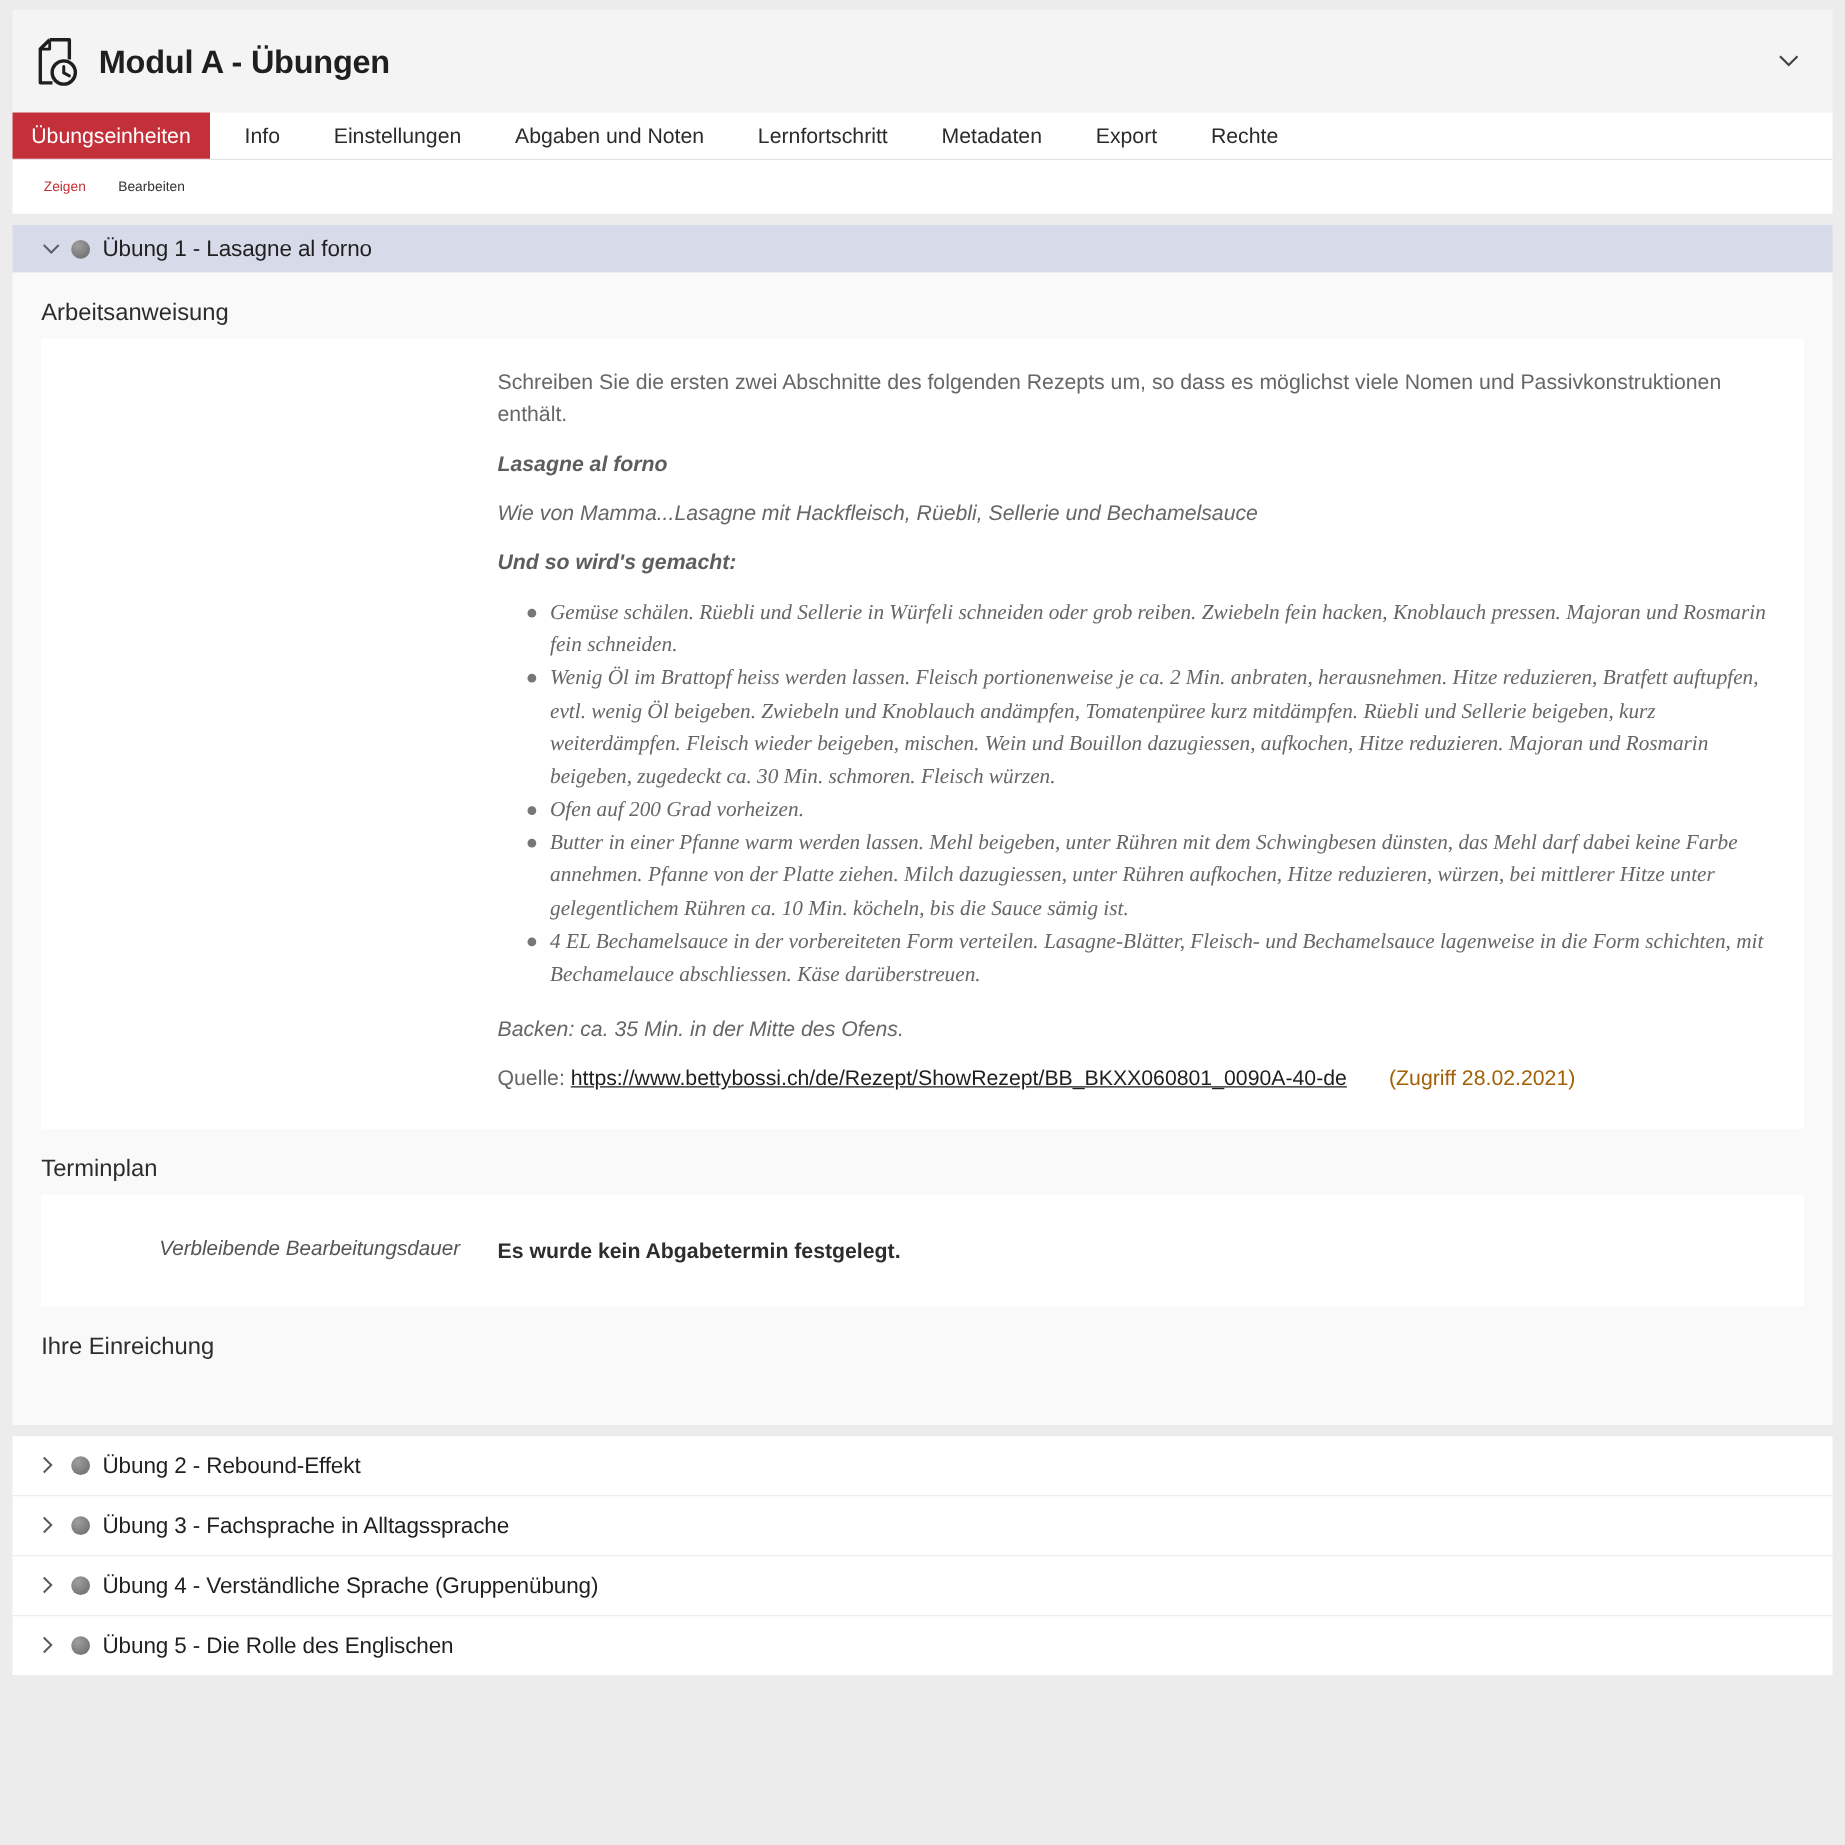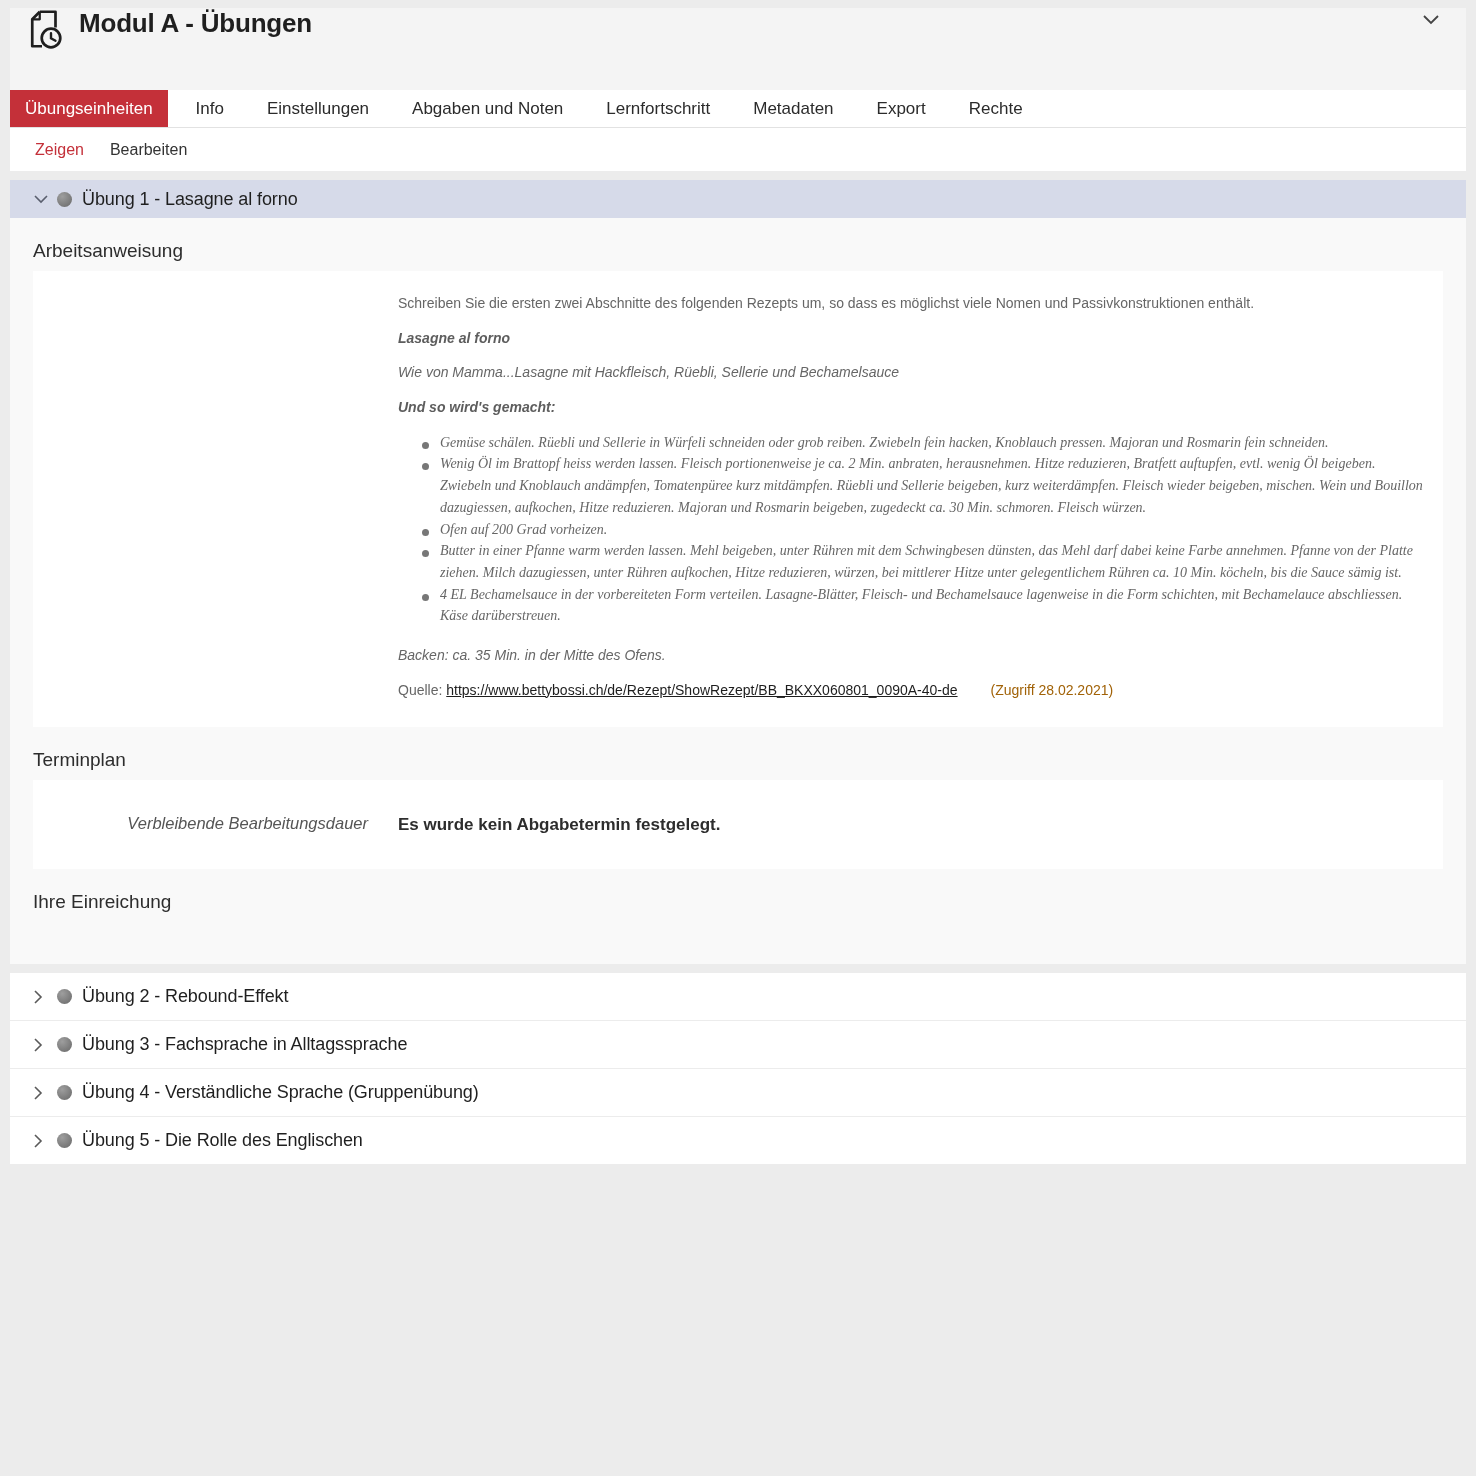--- a/index.html
+++ b/index.html
@@ -11,20 +11,21 @@
     height:1476px;
     overflow:hidden;
   }
   .page { padding:8px 10px 0 10px; }
 
   
   .course-header {
     background:#f4f4f4;
     height:82px;
     display:flex;
+    align-items:center;
     padding:0 18px 0 15px;
   }
   .course-header .title-icon { flex:0 0 auto; margin-right:14px; display:flex; }
   .course-header h1 {
     font-size:26px;
     font-weight:bold;
     color:#1f1f1f;
     letter-spacing:-0.2px;
     flex:1 1 auto;
   }
@@ -54,21 +55,21 @@
 
   
   .subnav {
     background:#ffffff;
     height:43px;
     display:flex;
     align-items:center;
     padding:0 25px;
     gap:26px;
   }
-  .subtab { font-size:16px; color:#333; cursor:pointer; }
+  .subtab { font-size:11px; color:#333; cursor:pointer; }
   .subtab.active { color:#c43039; }
 
   
   .acc-gap { height:9px; }
   .acc-header {
     height:38px;
     display:flex;
     align-items:center;
     padding:0 12px 0 22px;
     cursor:pointer;
@@ -102,21 +103,21 @@
   .form-label-col {
     text-align:right;
     padding:18px 30px 18px 10px;
     font-style:italic;
     font-size:16.5px;
     color:#555;
   }
   .form-content-col { padding:18px 16px 18px 0; }
 
   
-  .instruction { padding:22px 16px 26px 0; font-size:14px; line-height:1.55; color:#666; hyphens:auto; }
+  .instruction { padding:22px 16px 26px 0; font-size:17px; line-height:1.55; color:#666; hyphens:auto; }
   .instruction p { margin:0 0 13px 0; }
   .instruction .b-i { font-weight:bold; font-style:italic; color:#5d5d5d; }
   .instruction .i   { font-style:italic; }
   .instruction ul { list-style:none; margin:0 0 18px 0; padding-left:24px; font-style:italic;font-family:Liberation Serif, serif; }
   .instruction li { position:relative; padding-left:18px; }
   .instruction li::before {
     content:"";
     position:absolute; left:0; top:10px;
     width:7px; height:7px; border-radius:50%;
     background:#777;

